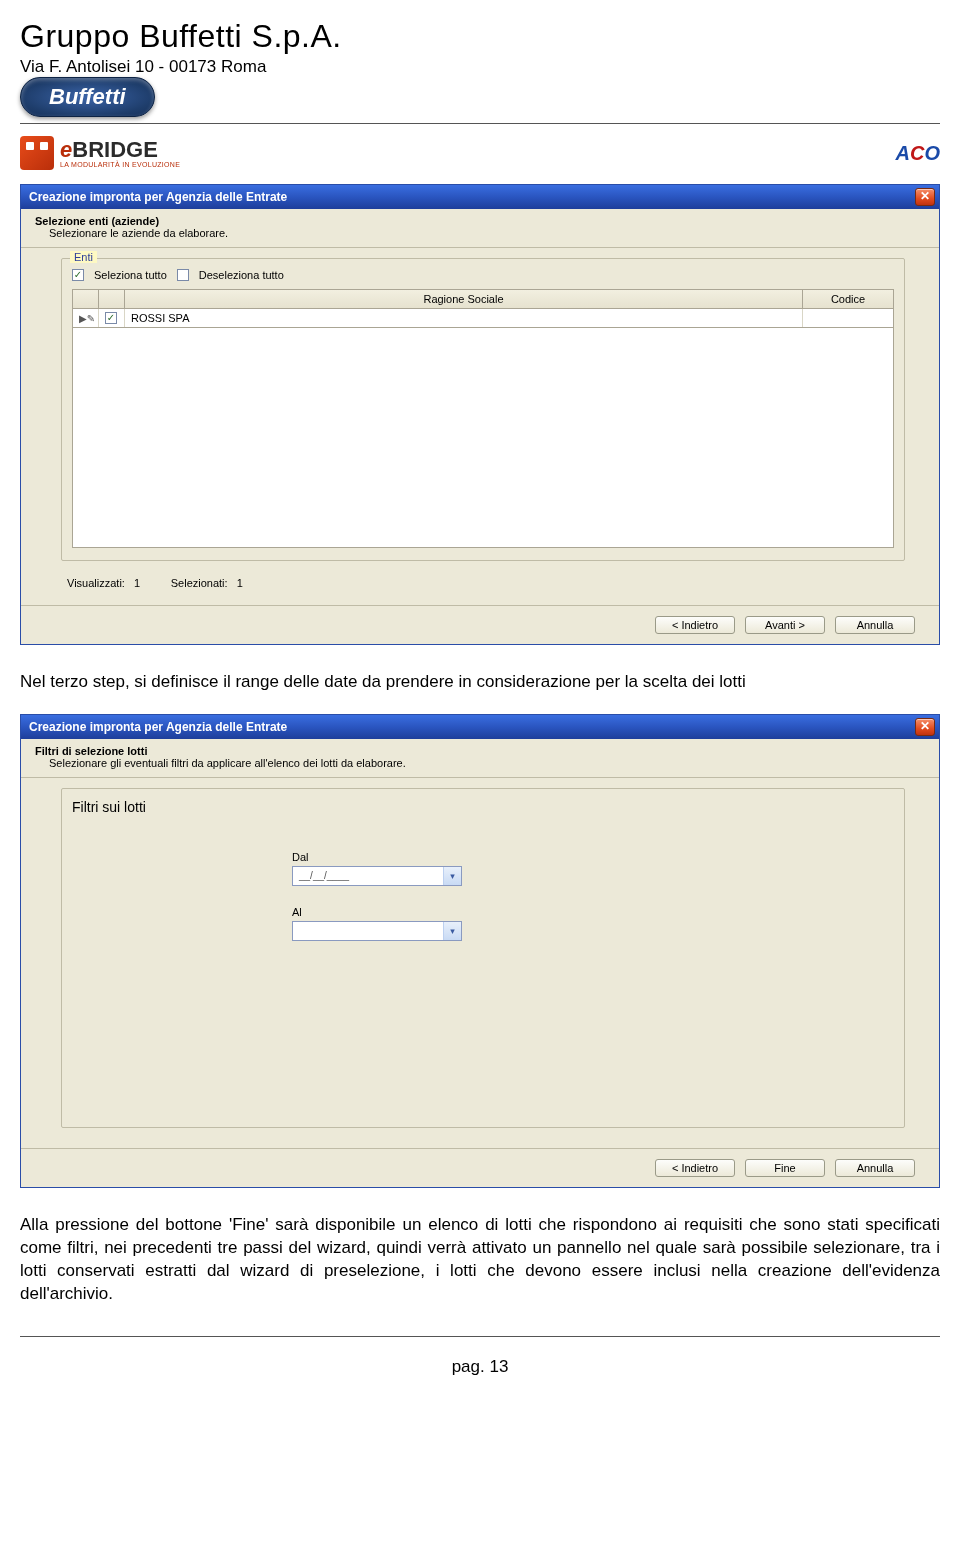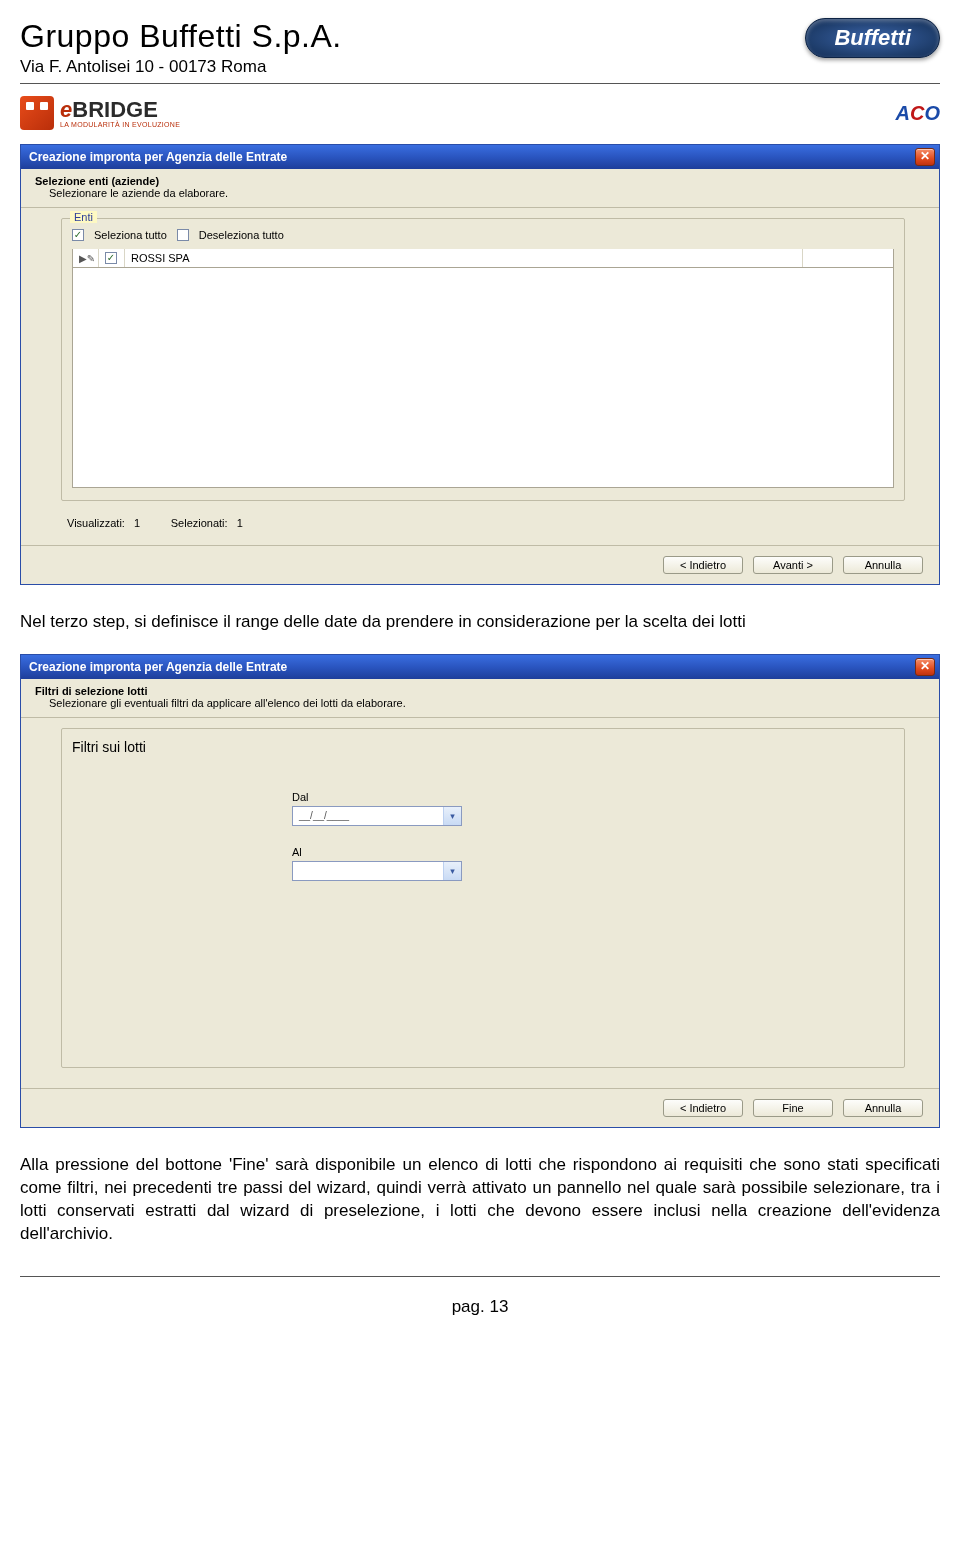--- a/index.html
+++ b/index.html
@@ -15,20 +15,21 @@
   .page {
     padding: 18px 20px 30px 20px;
   }
   .doc-header {
     border-bottom: 1px solid #555;
     padding-bottom: 6px;
     margin-bottom: 12px;
     display: flex;
     justify-content: space-between;
     align-items: flex-start;
+    flex-direction: column;
   }
   .company-title {
     font-size: 32px;
     font-weight: normal;
     margin: 0 0 2px 0;
     letter-spacing: 0.5px;
   }
   .company-addr {
     font-size: 17px;
     margin: 0;
@@ -211,21 +212,21 @@
   }
   .status-line {
     font-size: 11px;
     padding: 6px 32px;
   }
   .dlg-buttons {
     border-top: 1px solid #bfbba6;
     display: flex;
     justify-content: flex-end;
     gap: 10px;
-    padding: 10px 16px;
+    padding: 10px 24px;
   }
   .win-btn {
     min-width: 80px;
     padding: 2px 10px;
     font-size: 11px;
     background: linear-gradient(to bottom, #fdfdfb 0%, #ece9d8 100%);
     border: 1px solid #9a9a88;
     border-radius: 3px;
     text-align: center;
   }
@@ -325,20 +326,26 @@
       <div class="fieldset">
         <span class="legend">Enti</span>
 
         <div class="chk-row">
           <span class="chk">✓</span>
           <span>Seleziona tutto</span>
           <span class="chk"></span>
           <span>Deseleziona tutto</span>
         </div>
 
+        <div class="grid-head">
+          <div class="col" style="width:26px;"></div>
+          <div class="col" style="width:26px;"></div>
+          <div class="col" style="flex:1;">Ragione Sociale</div>
+          <div class="col" style="width:90px;">Codice</div>
+        </div>
         <div class="grid-row">
           <div class="cell" style="width:26px;">
               <span class="row-handle">▶✎</span>
             </div>
           <div class="cell" style="width:26px;">
             <span class="chk">✓</span>
           </div>
           <div class="cell" style="flex:1;">ROSSI SPA</div>
           <div class="cell" style="width:90px;"></div>
         </div>

